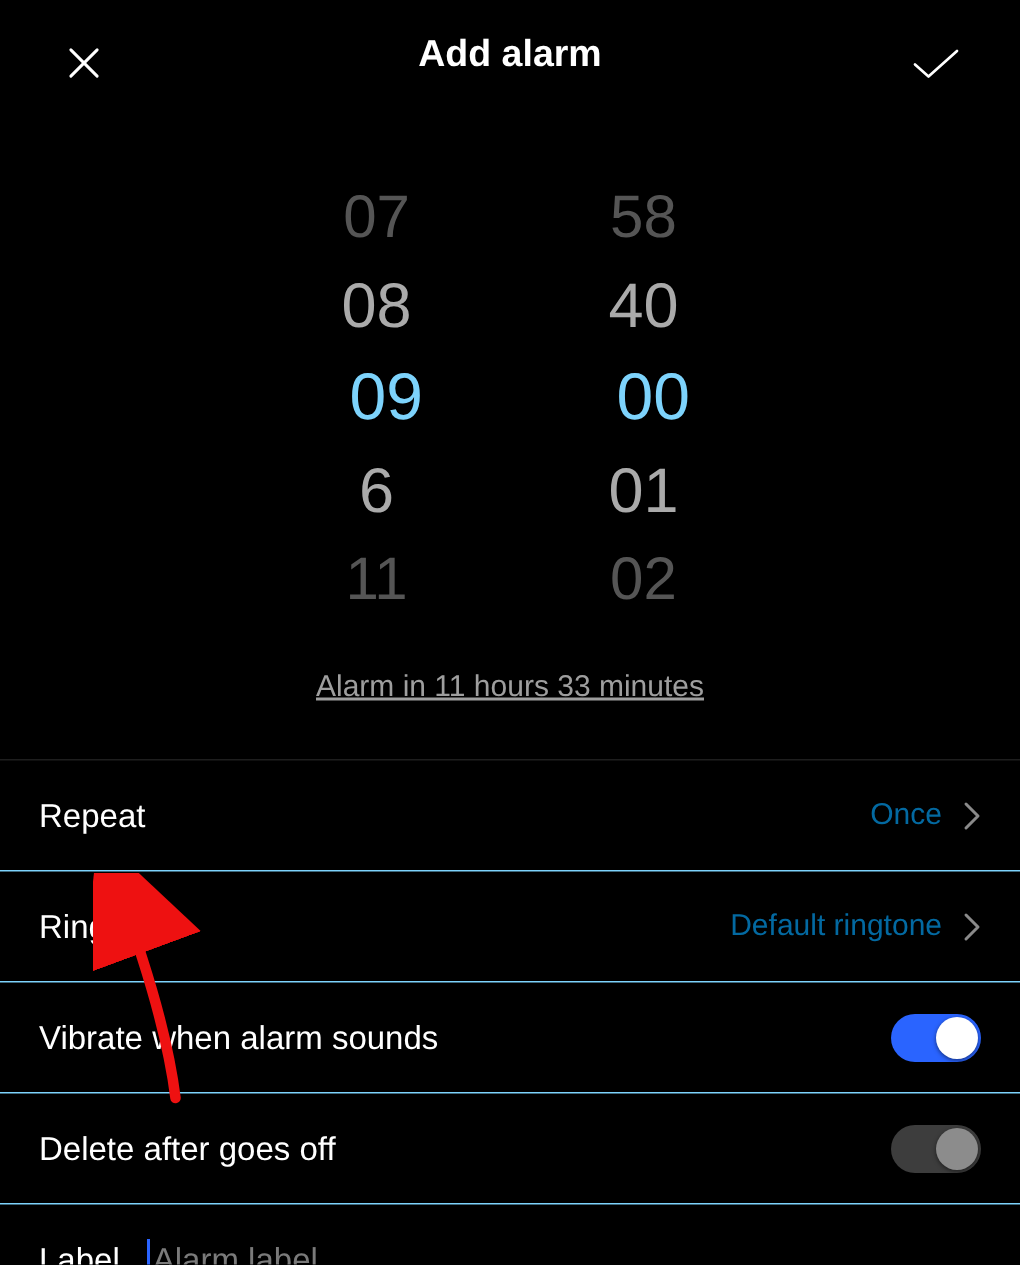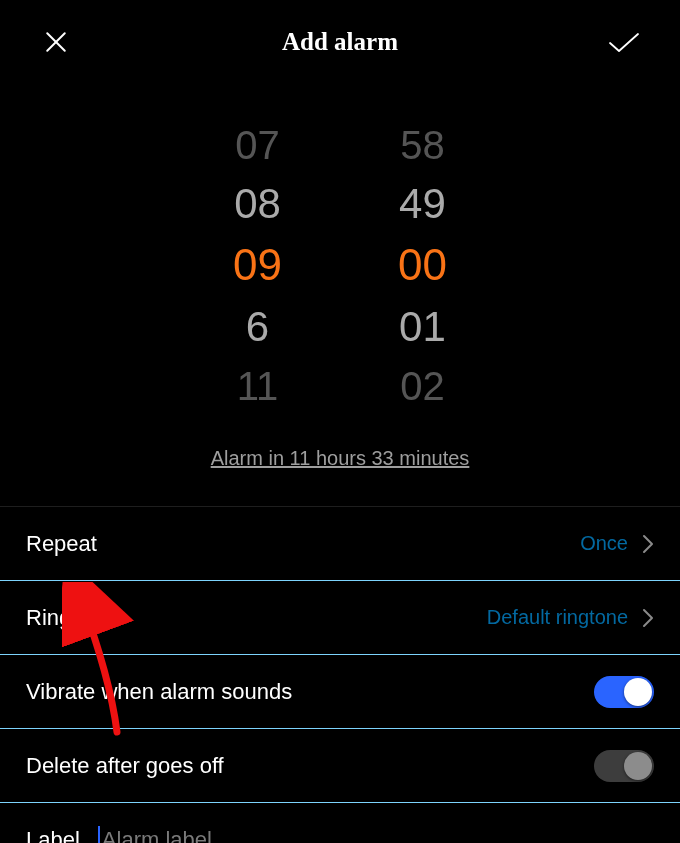--- a/index.html
+++ b/index.html
@@ -5,24 +5,23 @@
   * { box-sizing: border-box; margin: 0; padding: 0; }
   html, body { width: 680px; height: 843px; overflow: hidden; }
   body {
     background: #000;
     color: #fff;
     font-family: -apple-system, "Helvetica Neue", Arial, sans-serif;
     position: relative;
   }
   .header {
     display: flex;
-    align-items: center;
+    align-items: flex-start;
     justify-content: space-between;
     padding: 22px 36px 10px 36px;
-    font-family: Liberation Serif, serif;
   }
   .icon-btn {
     width: 40px; height: 40px;
     display: flex; align-items: center; justify-content: center;
     color: #fff;
   }
   .title {
     font-size: 25px;
     font-weight: 600;
     color: #fff;
@@ -46,23 +45,24 @@
     font-weight: 400;
     color: #555;
     line-height: 1.15;
     font-variant-numeric: tabular-nums;
   }
   .wheel .near {
     color: #aaa;
     font-size: 42px;
   }
   .wheel .sel {
-    color: #f97316;
+    color: #7dd3fc;
     font-size: 44px;
     font-weight: 500;
+    margin-left: 13px;
   }
   .countdown {
     text-align: center;
     color: #9e9e9e;
     font-size: 20px;
     margin-top: 38px;
     margin-bottom: 36px;
     text-decoration: underline;
   }
   .settings { border-top: 1px solid #1e1e1e; }
@@ -137,21 +137,21 @@
 <div class="picker">
   <div class="wheel">
     <div class="opt">07</div>
     <div class="opt near">08</div>
     <div class="opt sel">09</div>
     <div class="opt near">6</div>
     <div class="opt">11</div>
   </div>
   <div class="wheel">
     <div class="opt">58</div>
-    <div class="opt near">49</div>
+    <div class="opt near">40</div>
     <div class="opt sel">00</div>
     <div class="opt near">01</div>
     <div class="opt">02</div>
   </div>
 </div>
 
 <div class="countdown">Alarm in 11 hours 33 minutes</div>
 
 <div class="settings">
 

